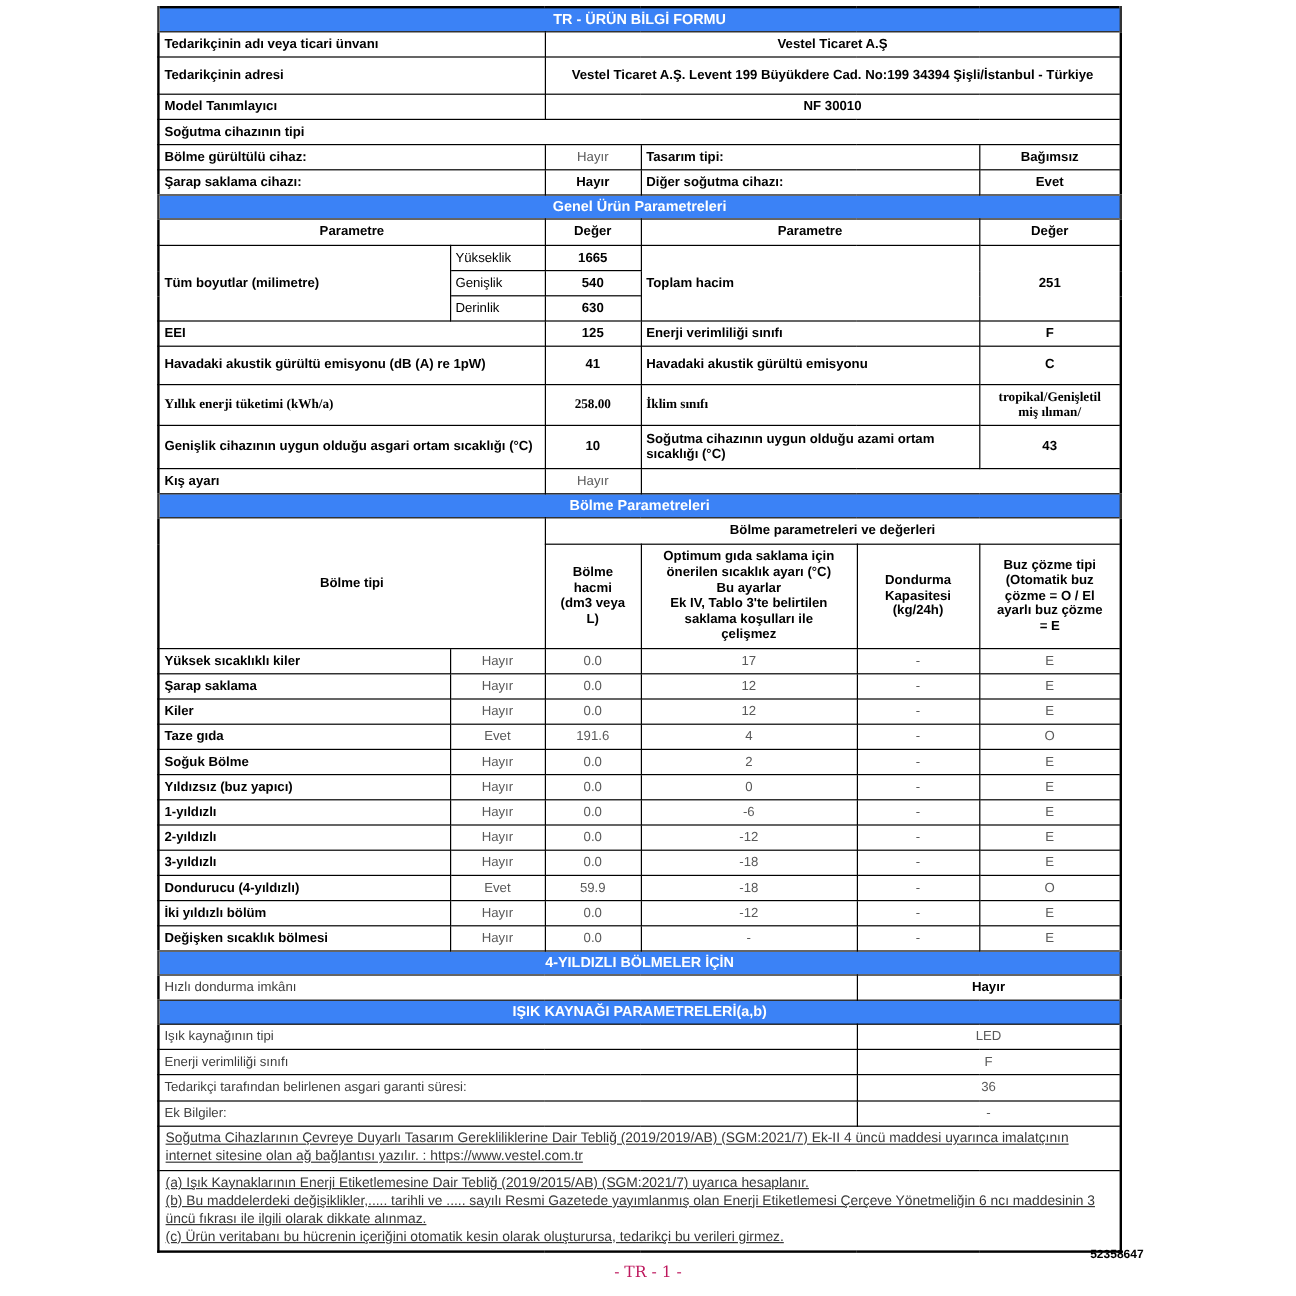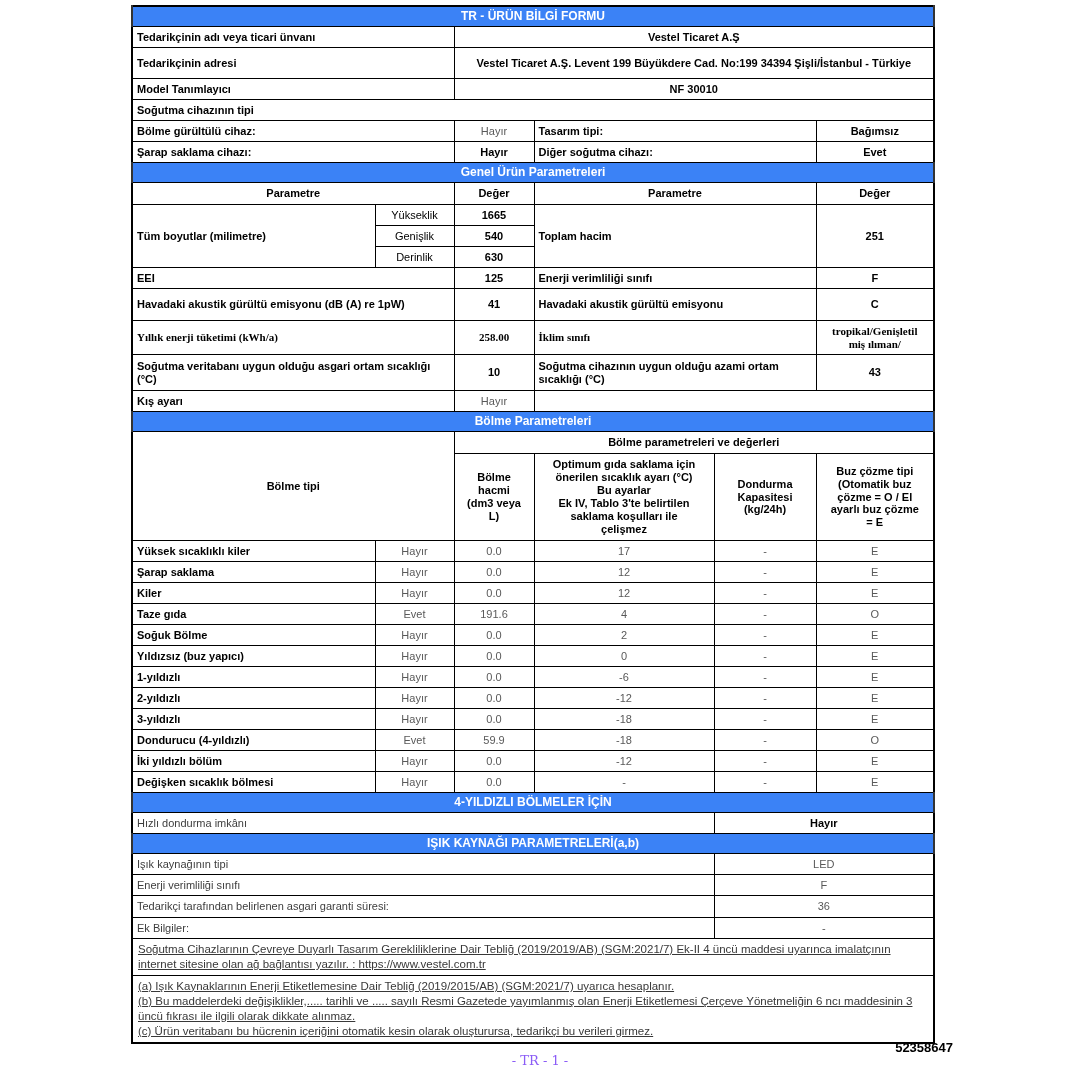--- a/index.html
+++ b/index.html
@@ -17,32 +17,32 @@
     font-size:11px;line-height:1.18;overflow:hidden;
   }
   td.bar{
     background:#3b82f6;color:#ffffff;font-weight:bold;text-align:center;
     font-size:12px;height:17px;border-left:2px solid #333;border-right:2px solid #333;
   }
   .lbl{font-weight:bold;text-align:left;}
   .val{font-weight:bold;text-align:center;}
   .muted{color:#595959;text-align:center;font-weight:normal;}
   .plain{color:#3d3d3d;font-weight:normal;text-align:left;}
-  .ctr{text-align:center;}
+  .ctr{}
   .pre{white-space:pre-line;}
   .note{color:#383838;font-weight:normal;text-align:left;font-size:11.5px;line-height:1.3;padding:3px 5px;text-decoration:underline;}
   tr.h21{height:21px;} tr.h31{height:31px;} tr.h32{height:32px;} tr.h34{height:34px;font-family:Liberation Serif, serif;}
   tr.h36{height:36px;} tr.h22{height:22px;} tr.h87{height:87px;} tr.h60{height:60px;}
   .docnum{
     position:absolute;left:0;top:1040px;width:953px;text-align:right;
-    font-size:13px;font-weight:bold;color:#000;
+    font-size:10px;font-weight:bold;color:#000;
   }
   .pagefoot{
     position:absolute;left:0;top:1053px;width:1080px;text-align:center;
-    font-family:"DejaVu Serif", serif;font-size:13px;color:#8b5cf6;
+    font-family:"DejaVu Serif", serif;font-size:13px;color:#be185d;
   }
 </style>
 </head>
 <body>
 
 <div class="sheet">
   <table class="form">
     <colgroup>
       <col style="width:243px">
         <col style="width:79px">
@@ -122,21 +122,21 @@
       <td class="val">C</td>
     </tr>
     <tr class="h34">
       <td colspan="2" class="lbl">Yıllık enerji tüketimi (kWh/a)</td>
       <td class="val">258.00</td>
       <td colspan="2" class="lbl">İklim sınıfı</td>
       <td class="val pre">tropikal/Genişletil
 miş ılıman/</td>
     </tr>
     <tr class="h36">
-      <td colspan="2" class="lbl">Soğutma veritabanı uygun olduğu asgari ortam sıcaklığı (°C)</td>
+      <td colspan="2" class="lbl">Genişlik cihazının uygun olduğu asgari ortam sıcaklığı (°C)</td>
       <td class="val">10</td>
       <td colspan="2" class="lbl">Soğutma cihazının uygun olduğu azami ortam sıcaklığı (°C)</td>
       <td class="val">43</td>
     </tr>
     <tr class="h21">
       <td colspan="2" class="lbl">Kış ayarı</td>
       <td class="muted">Hayır</td>
       <td colspan="3"></td>
     </tr>
 

